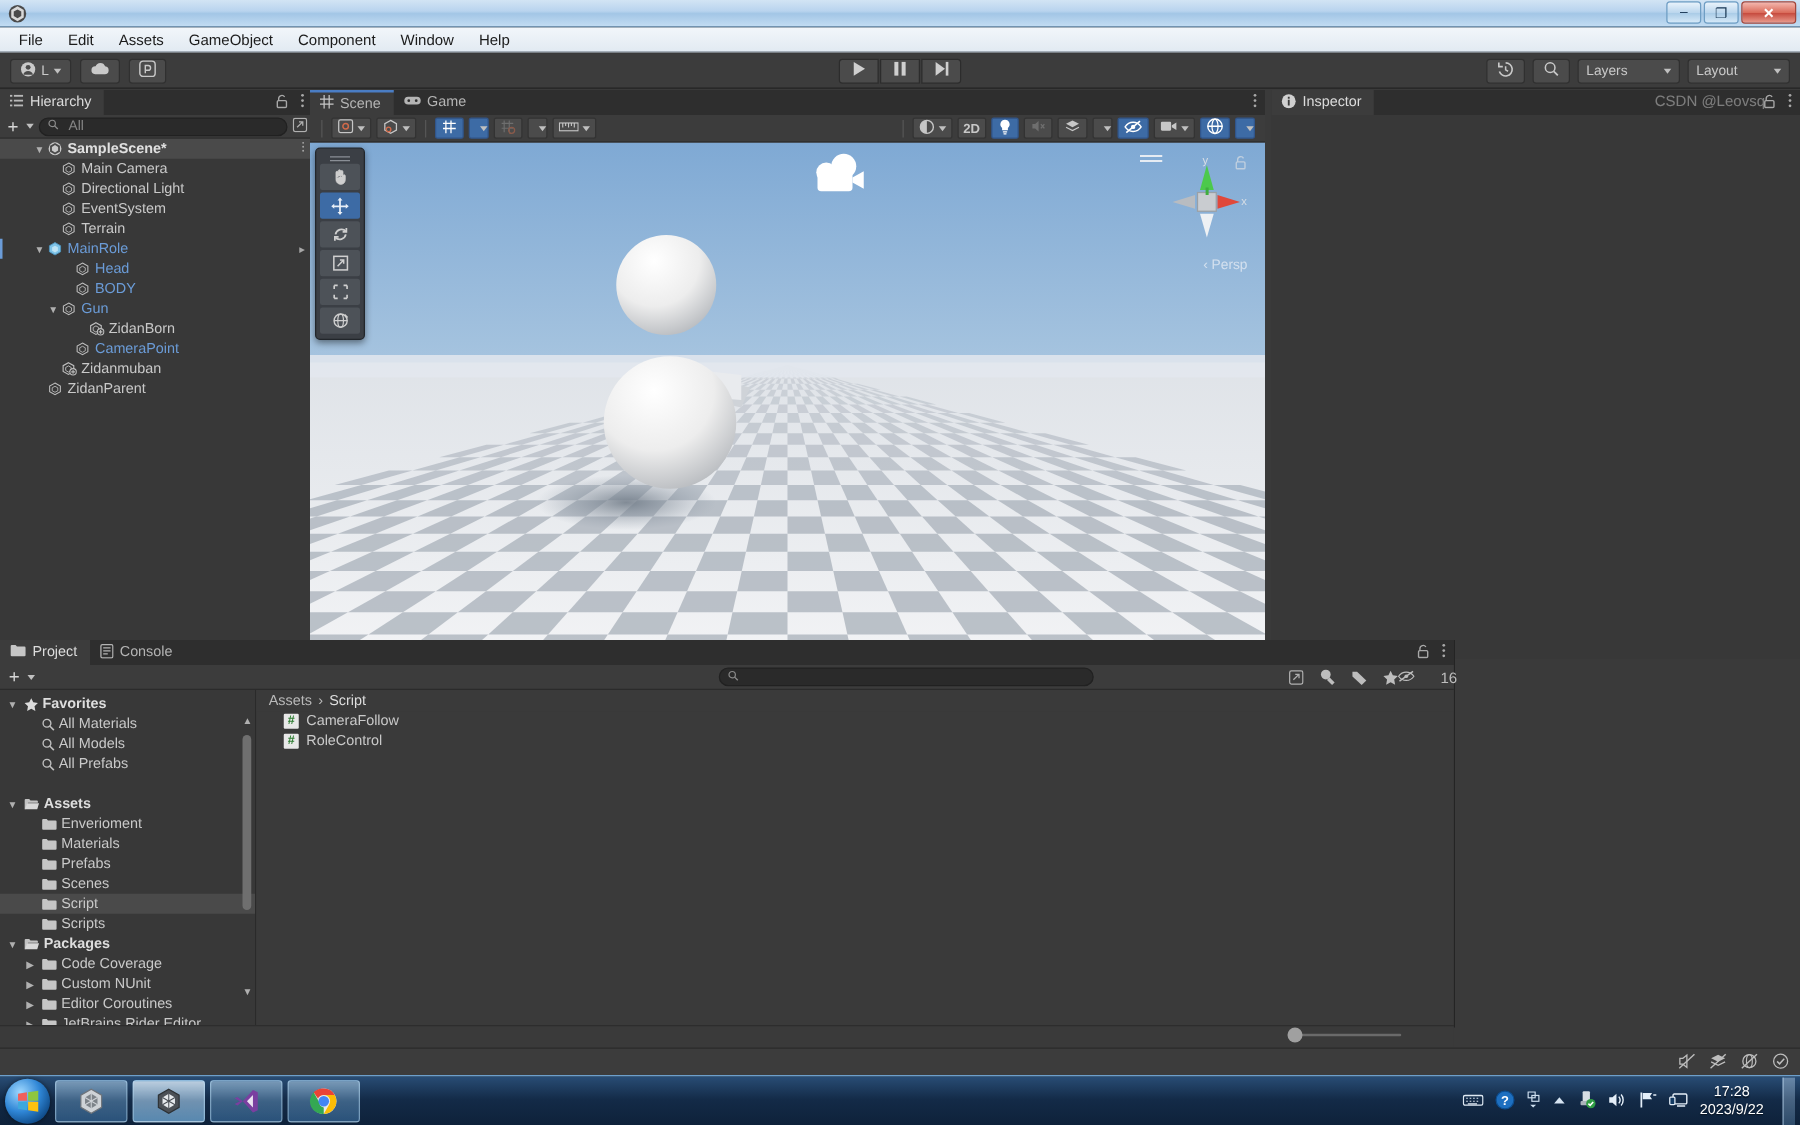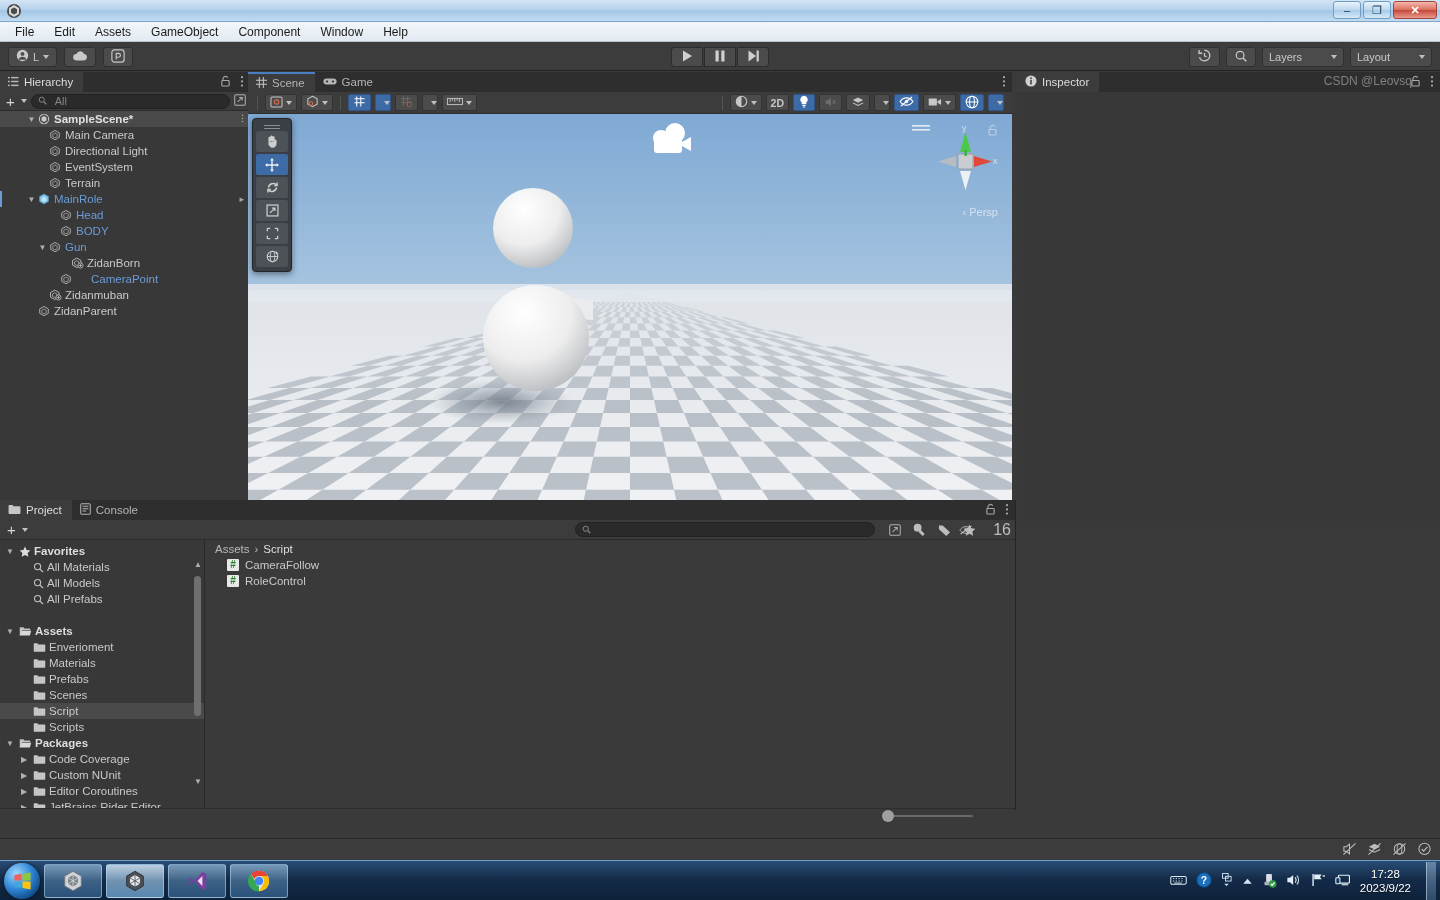--- a/index.html
+++ b/index.html
@@ -120,25 +120,25 @@
 
   .gizmo { position:absolute; right:10px; top:8px; width:72px; height:100px; }
   .persp { position:absolute; right:14px; top:92px; color:#e9eef5; font-size:11px; opacity:.75; }
   .lock-ico { position:absolute; right:14px; top:10px; color:#d8e2ee; opacity:.8; }
   .hamb { position:absolute; right:82px; top:8px; }
 
   
   #inspector { left:1017px; top:72px; width:423px; height:455px; background:#383838; }
 
   
-  #project { left:0; top:500px; width:1016px; height:310px; background:#383838; border-right:1px solid #242424; }
+  #project { left:0; top:512px; width:1164px; height:310px; background:#383838; border-right:1px solid #242424; }
   .proj-toolbar { height:20px; background:#3c3c3c; display:flex; align-items:center; gap:4px; padding:0 5px; position:relative; border-bottom:1px solid #2b2b2b; }
   .proj-search { position:absolute; left:575px; width:300px; height:15px; background:#2a2a2a; border:1px solid #212121; border-radius:8px; display:flex; align-items:center; padding:0 6px; color:#868686; }
   .proj-tb-right { position:absolute; right:4px; display:flex; align-items:center; gap:1px; }
-  .ptb-ico { width:24px; height:17px; display:flex; align-items:center; justify-content:flex-end; color:#bdbdbd; gap:20px; font-size:16px; }
+  .ptb-ico { width:24px; height:17px; display:flex; align-items:center; justify-content:center; color:#bdbdbd; gap:20px; font-size:12px; }
   .proj-body { display:flex; height:268px; }
   .proj-tree { width:205px; background:#383838; border-right:1px solid #2a2a2a; position:relative; padding-top:3px; }
   .trow { height:16px; display:flex; align-items:center; font-size:11.5px; color:#c9c9c9; gap:3px; }
   .trow.sel { background:#4a4a4a; }
   .trow .tw { width:12px; text-align:center; font-size:8px; color:#b0b0b0; flex:none; }
   .proj-right { flex:1; background:#3a3a3a; position:relative; }
   .crumb { height:17px; display:flex; align-items:center; gap:5px; padding-left:10px; font-size:11.5px; color:#b9b9b9; background:#3a3a3a; }
   .crumb b { color:#dedede; font-weight:normal; }
   .asset-row { height:16px; display:flex; align-items:center; gap:6px; padding-left:22px; font-size:11.5px; color:#c9c9c9; }
   .cs-ico { width:12px; height:12px; background:#e8e8e8; border-radius:1px; color:#2e7d32; font-size:10px; font-weight:bold; display:flex; align-items:center; justify-content:center; line-height:1; }
@@ -458,21 +458,21 @@
             <span class="label" style="margin-left:3px">ZidanBorn</span>
           </div>
           <div class="hrow blue">
             <span class="tw" style="margin-left:48px"></span>
             <span class="go-ico">
               <svg width="12" height="12" viewBox="0 0 14 13">
                 <path d="M7 1.2l5 2.8v5.2L7 12 2 9.2V4z" fill="none" stroke="#bdbdbd" stroke-width="1"></path>
                 <path d="M7 4.2l2.6 1.4v2.8L7 9.8 4.4 8.4V5.6z" fill="none" stroke="#bdbdbd" stroke-width="0.8"></path>
               </svg>
             </span>
-            <span class="label" style="margin-left:18px">CameraPoint</span>
+            <span class="label" style="margin-left:3px">CameraPoint</span>
           </div>
           <div class="hrow">
             <span class="tw" style="margin-left:37px"></span>
             <span class="go-ico">
               <svg width="13" height="12" viewBox="0 0 14 13">
                 <path d="M6.2 1.2l4.6 2.6v5L6.2 11.4 1.6 8.8v-5z" fill="none" stroke="#bdbdbd" stroke-width="1"></path>
                 <path d="M6.2 4l2.4 1.4v2.6L6.2 9.4 3.8 8V5.4z" fill="none" stroke="#bdbdbd" stroke-width="0.8"></path>
                 <circle cx="10.2" cy="9.2" r="2.8" fill="#3d3d3d" stroke="#bdbdbd" stroke-width="0.9"></circle>
                 <path d="M10.2 7.6v3.2M8.6 9.2h3.2" stroke="#bdbdbd" stroke-width="0.9"></path>
               </svg>

